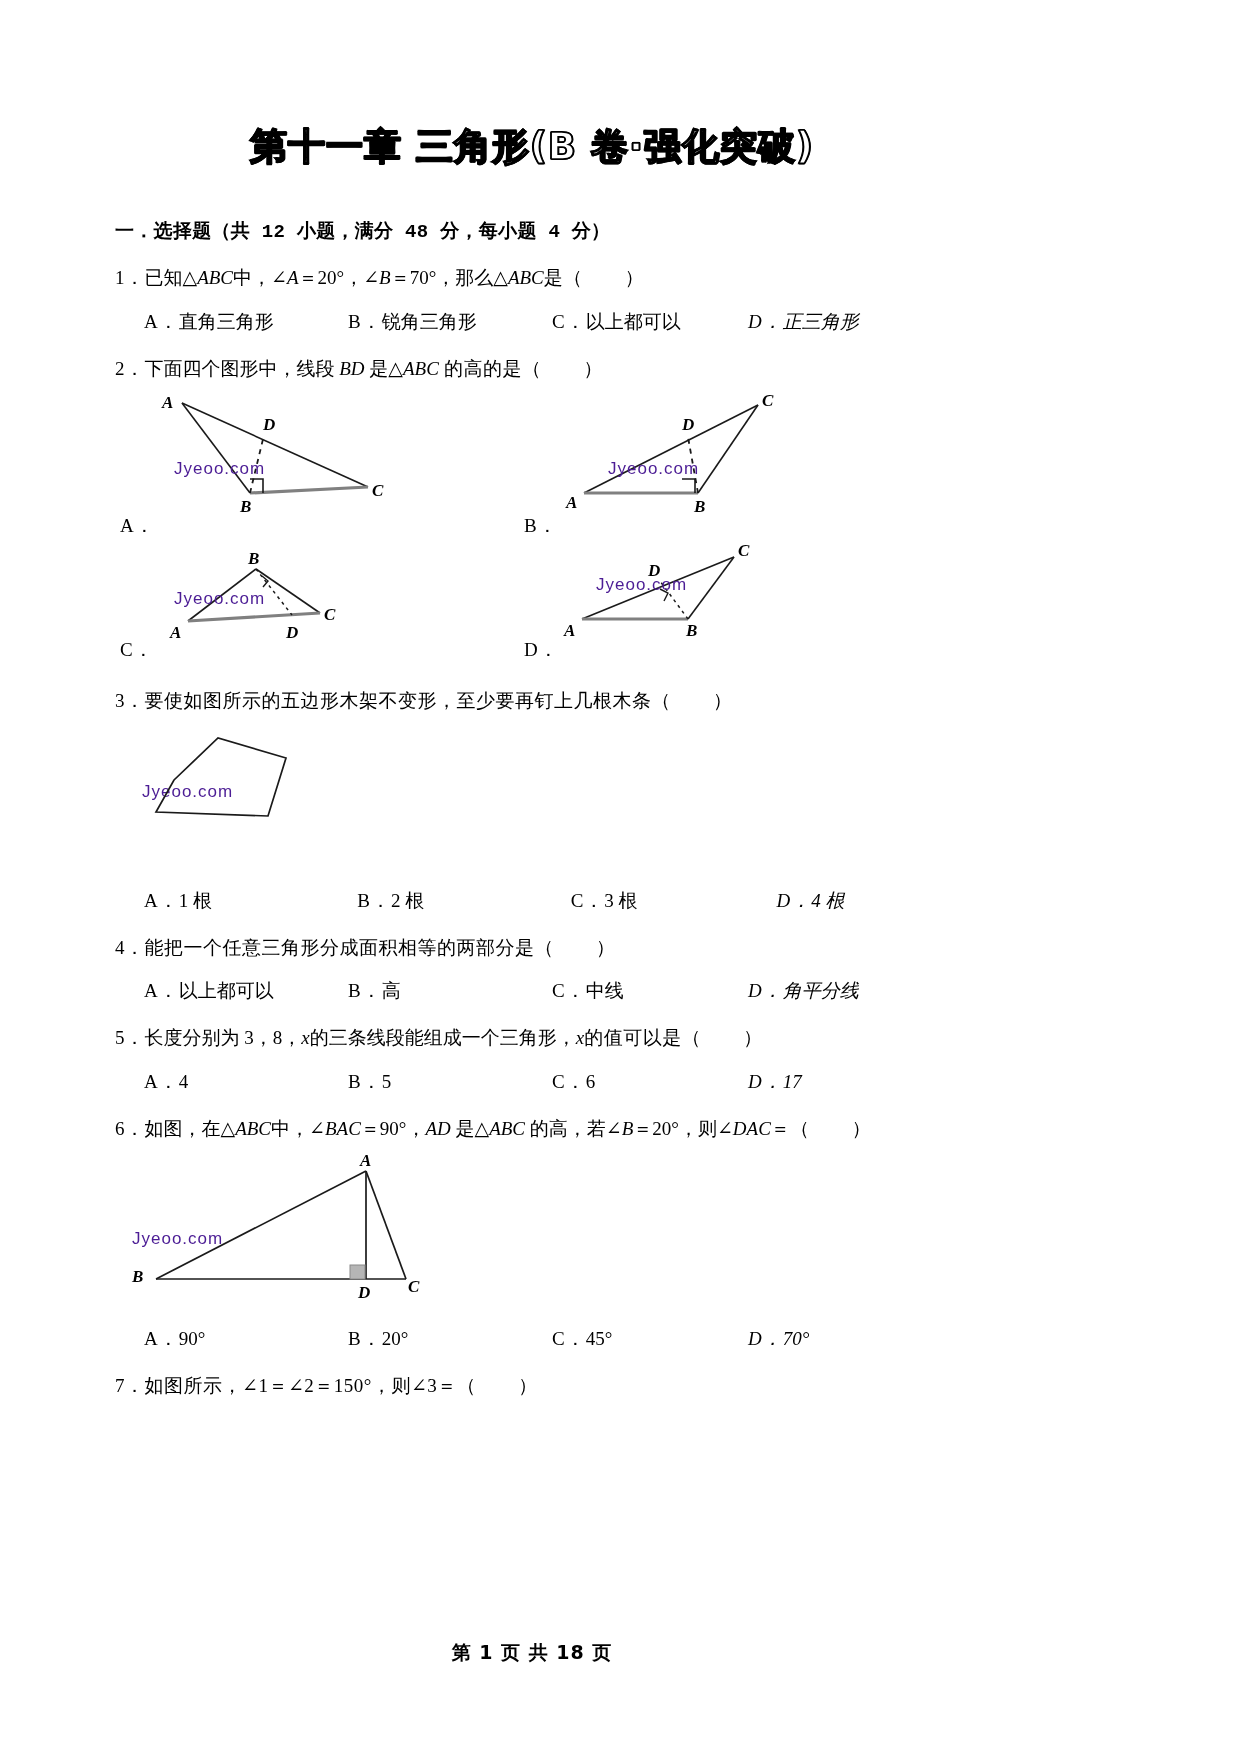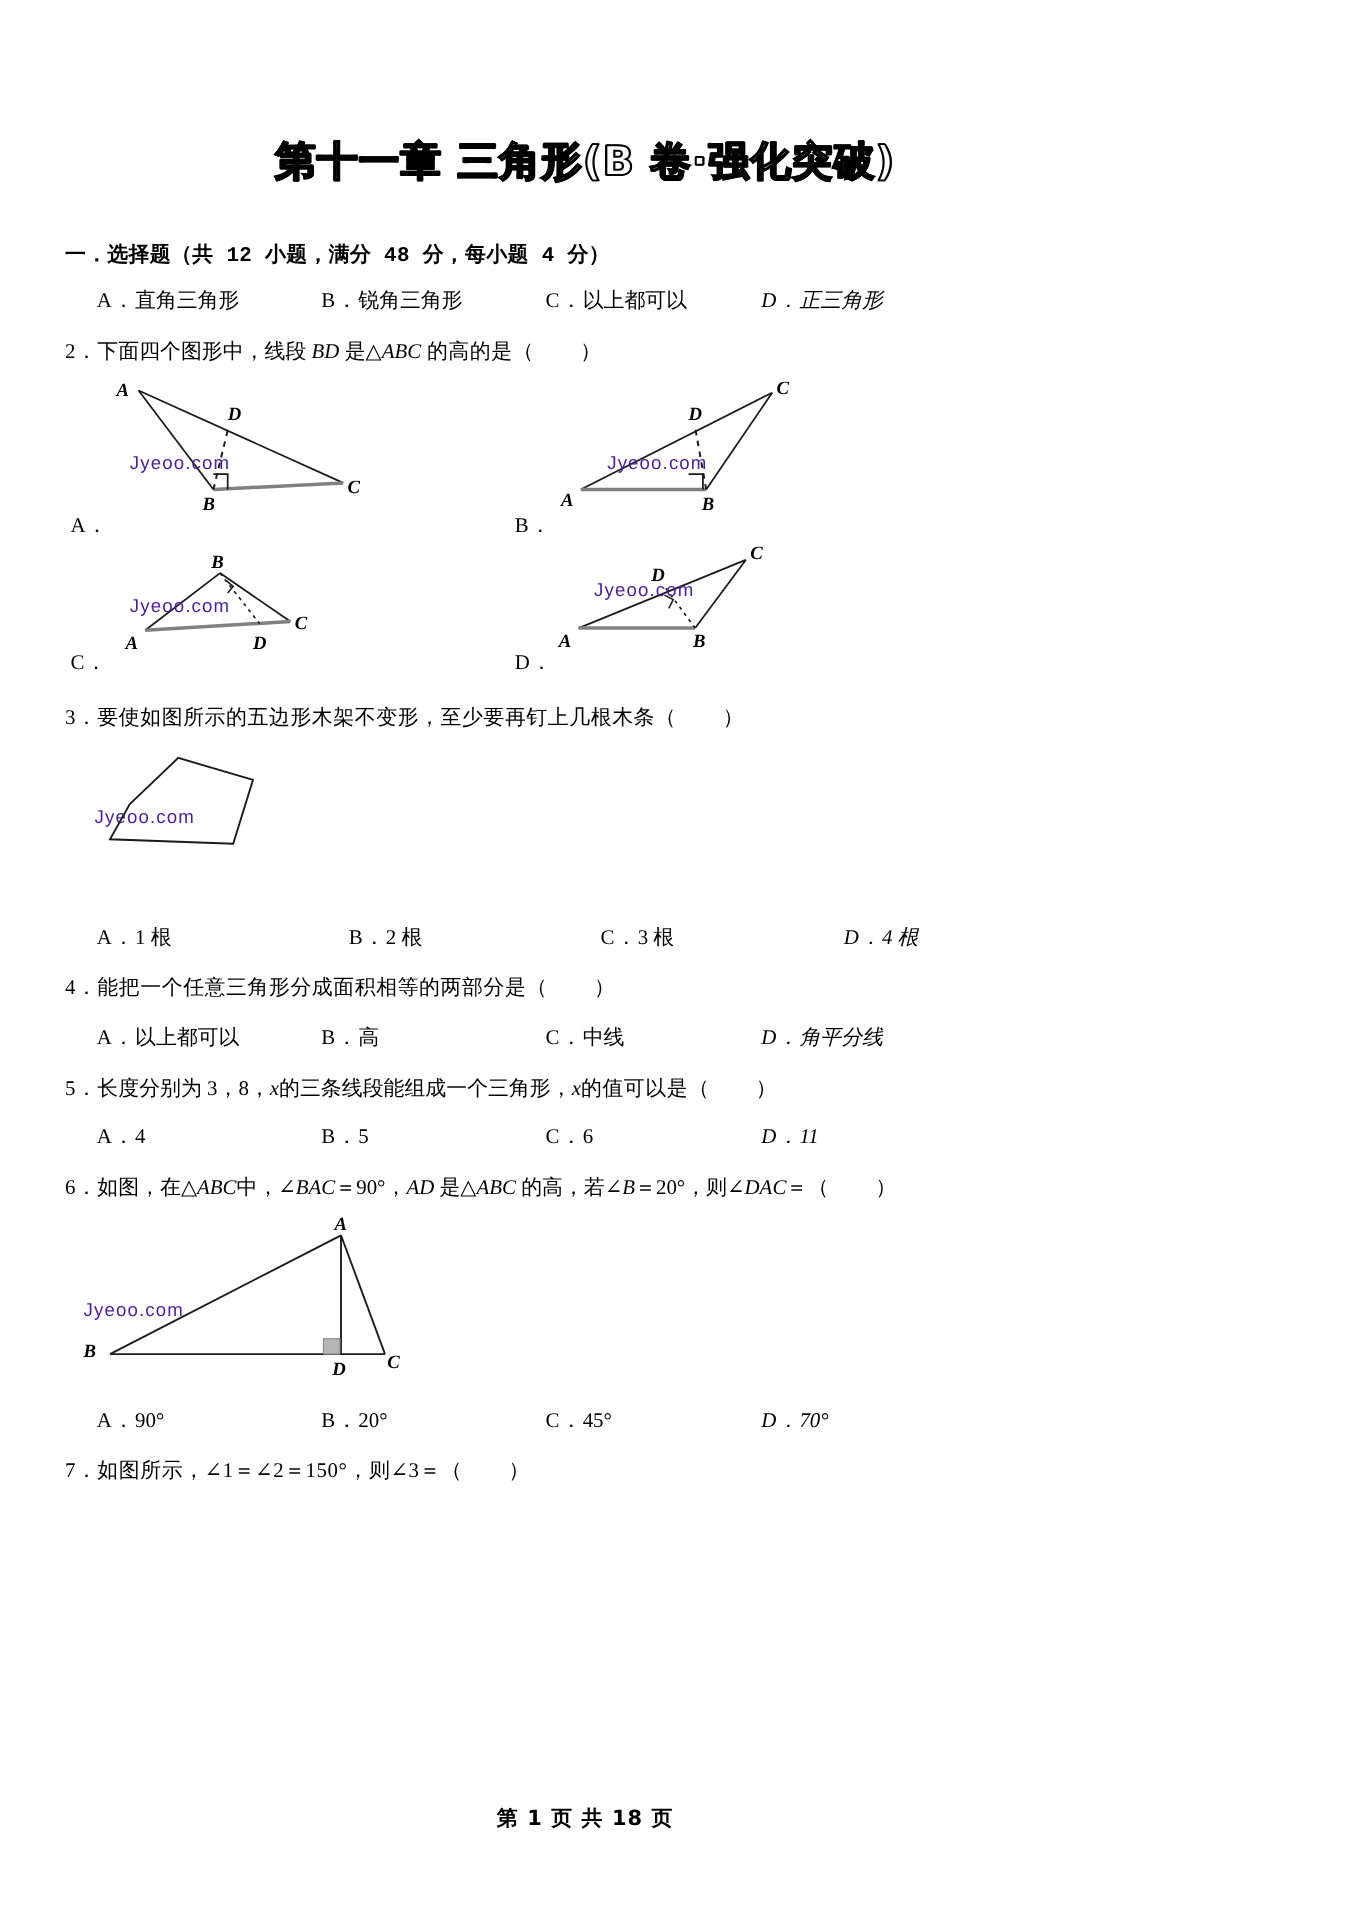--- a/index.html
+++ b/index.html
@@ -13,21 +13,21 @@
     position: relative;
     font-family: "Liberation Serif", "DejaVu Serif", serif;
     color: #000000;
     overflow: hidden;
   }
   .page {
     position: relative;
     width: 1064px;
     height: 1754px;
     box-sizing: border-box;
-    padding: 0 56px;
+    padding: 0 112px;
   }
 
   
   .doc-title {
     text-align: center;
     font-family: "DejaVu Sans", "Liberation Sans", sans-serif;
     font-size: 37px;
     font-weight: bold;
     letter-spacing: 1px;
     margin: 0;
@@ -134,20 +134,23 @@
 </style>
 </head>
 <body>
 
 <div class="page">
 
   <h1 class="doc-title">第十一章 三角形(B 卷·强化突破)</h1>
 
   <div class="section-heading">一．选择题（共 12 小题，满分 48 分，每小题 4 分）</div>
 
+  <div class="q">
+    <span class="num">1．</span><span>已知△</span><i class="math">ABC</i><span>中，∠</span><i class="math">A</i><span>＝20°，∠</span><i class="math">B</i><span>＝70°，那么△</span><i class="math">ABC</i><span class="paren">是（</span><span class="blank"></span><span class="paren">）</span>
+  </div>
 
   <div class="options">
     <div class="opt opt-w1"><span class="lab">A．</span><span>直角三角形</span></div>
     <div class="opt opt-w2"><span class="lab">B．</span><span>锐角三角形</span></div>
     <div class="opt opt-w3"><span class="lab">C．</span><span>以上都可以</span></div>
     <div class="opt opt-w4"><span class="lab">D．</span><span>正三角形</span></div>
   </div>
 
   <div class="q">
     <span class="num">2．</span><span>下面四个图形中，线段 </span><i class="math">BD</i><span> 是△</span><i class="math">ABC</i><span class="paren"> 的高的是（</span><span class="blank"></span><span class="paren">）</span>
@@ -250,21 +253,21 @@
   </div>
 
   <div class="q">
     <span class="num">5．</span><span>长度分别为 3，8，</span><i class="math">x</i><span>的三条线段能组成一个三角形，</span><i class="math">x</i><span class="paren">的值可以是（</span><span class="blank"></span><span class="paren">）</span>
   </div>
 
   <div class="options">
     <div class="opt opt-w1"><span class="lab">A．</span><span>4</span></div>
     <div class="opt opt-w2"><span class="lab">B．</span><span>5</span></div>
     <div class="opt opt-w3"><span class="lab">C．</span><span>6</span></div>
-    <div class="opt opt-w4"><span class="lab">D．</span><span>11</span></div>
+    <div class="opt opt-w4"><span class="lab">D．</span><span>17</span></div>
   </div>
 
   <div class="q">
     <span class="num">6．</span><span>如图，在△</span><i class="math">ABC</i><span>中，∠</span><i class="math">BAC</i><span>＝90°，</span><i class="math">AD</i><span> 是△</span><i class="math">ABC</i><span> 的高，若∠</span><i class="math">B</i><span>＝20°，则∠</span><i class="math">DAC</i><span class="paren">＝（</span><span class="blank"></span><span class="paren">）</span>
   </div>
 
   <div class="fig6">
     <span class="watermark" style="left:20px; top:80px;">Jyeoo.com</span>
     <svg width="320" height="146" viewBox="0 0 320 146" style="position:absolute; left:22px; top:6px;">
       <line x1="22" y1="124" x2="232" y2="16" stroke="#1a1a1a" stroke-width="1.7"></line>

